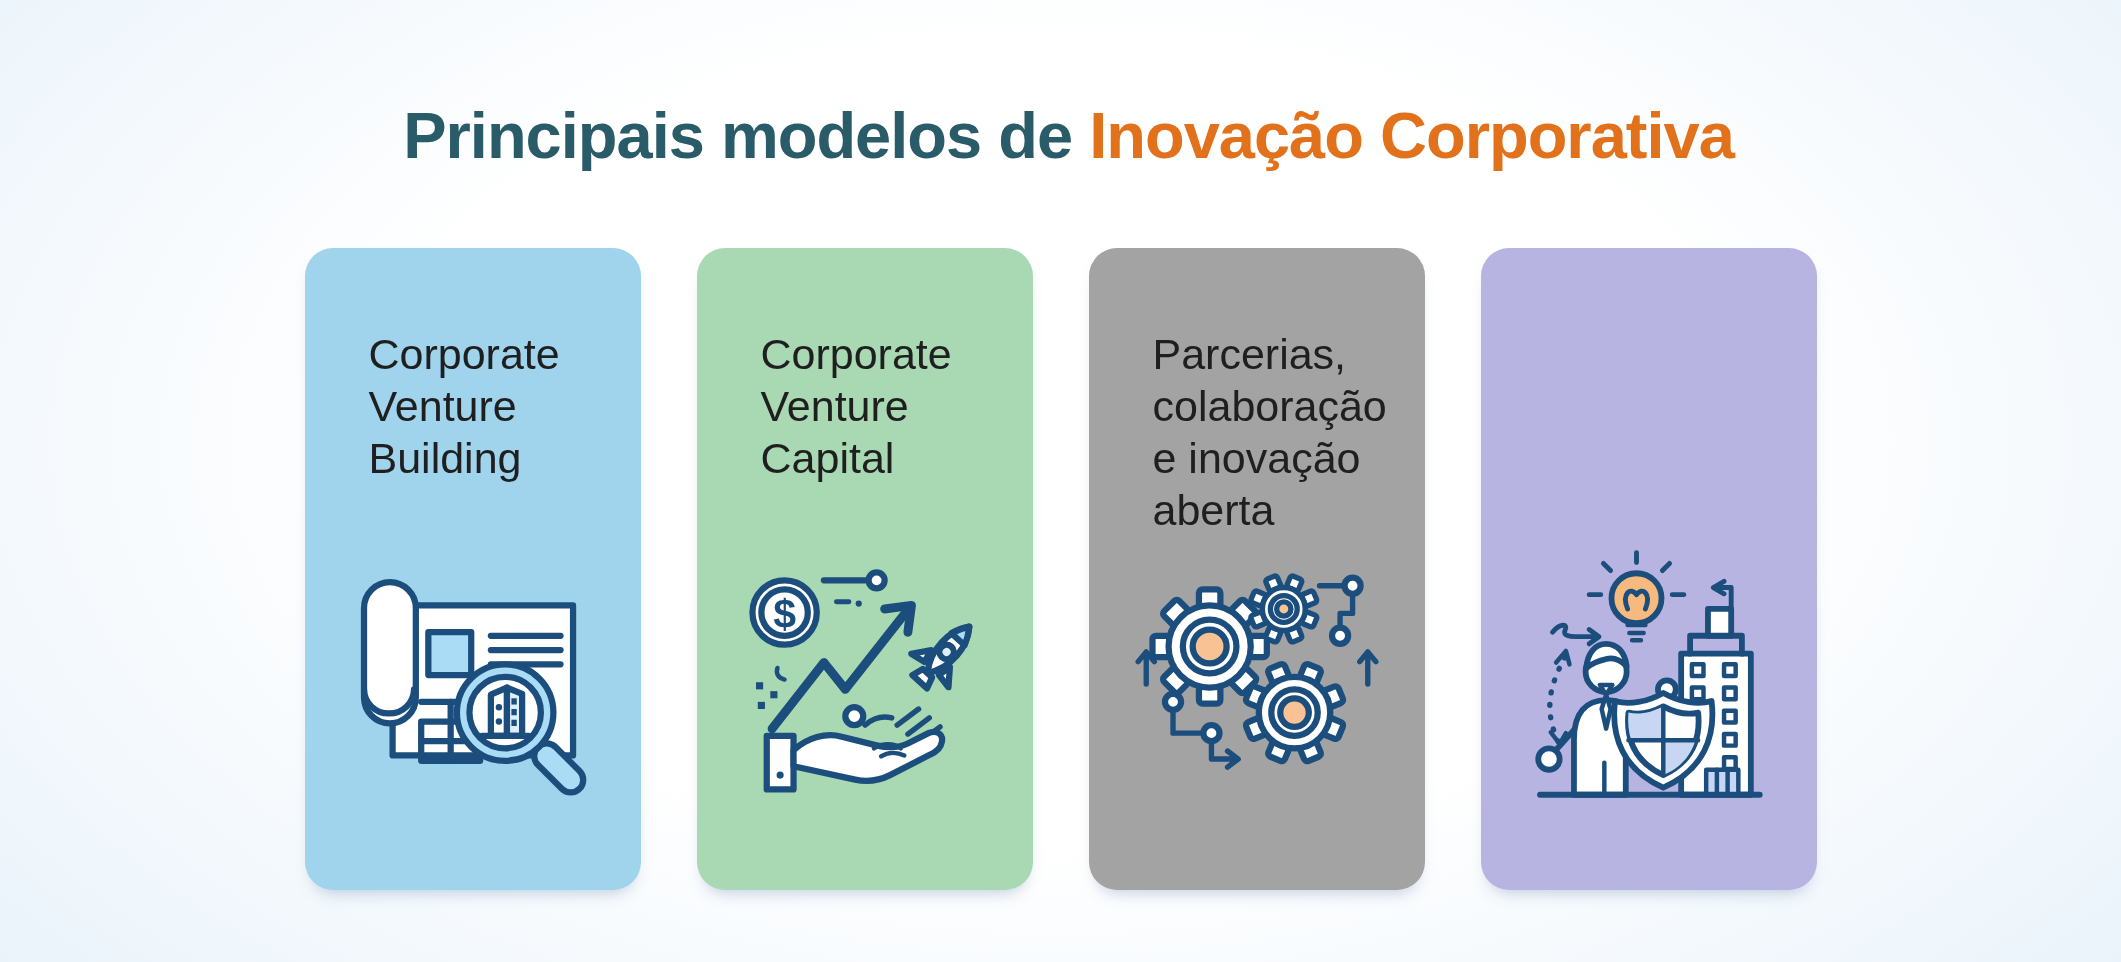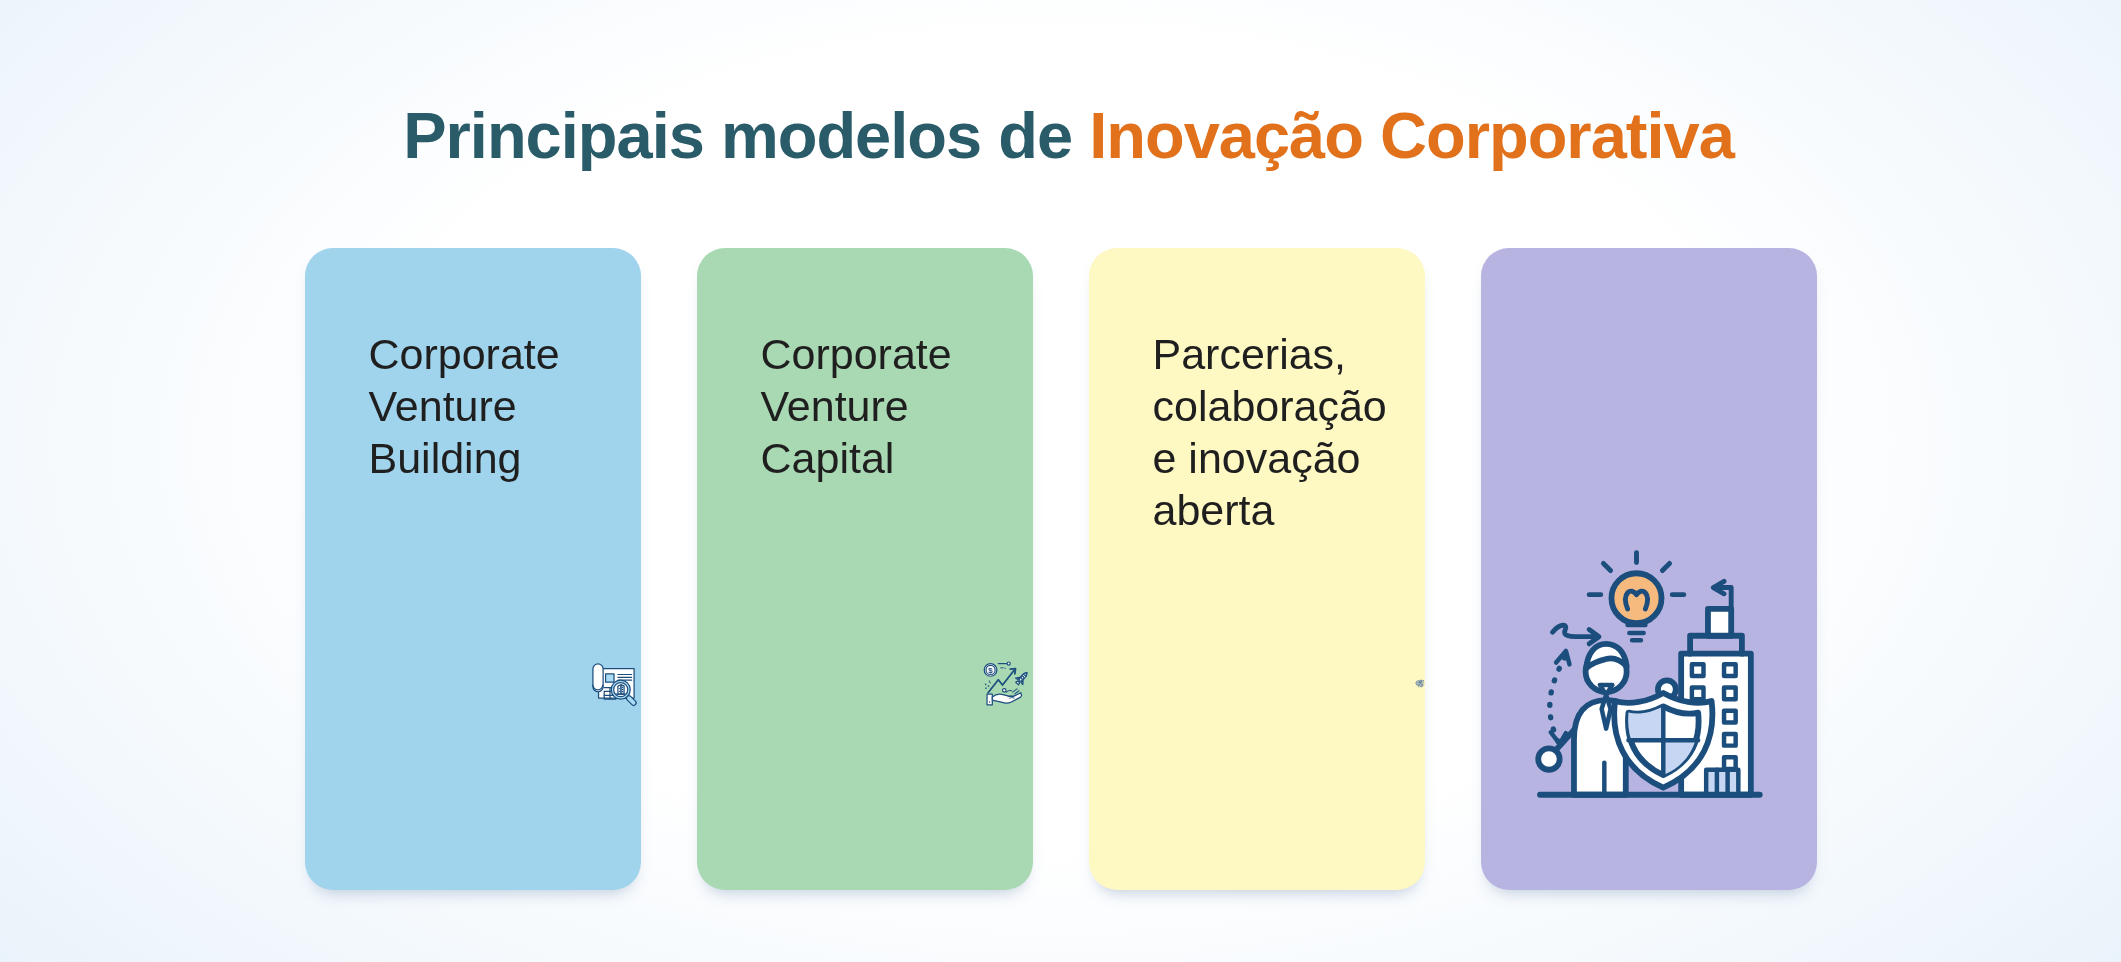--- a/index.html
+++ b/index.html
@@ -17,21 +17,21 @@
     letter-spacing:-1px;white-space:nowrap;
   }
   .title .prefix{color:var(--title-prefix,#2a5b68);font-weight:600;}
   .title .highlight{color:var(--title-highlight,#e2711c);font-weight:700;}
   .cards{
     position:absolute;top:248px;left:0;width:100%;
     display:flex;justify-content:center;gap:56px;
   }
   .card{
     width:336px;height:642px;border-radius:28px;
-    display:flex;flex-direction:row;
+    display:flex;flex-direction:column;
     box-shadow:0 10px 16px -8px rgba(110,140,175,.45);
   }
   .card-label{
     margin:80px 28px 0 64px;
     font-size:43px;line-height:1.21;font-weight:500;
     color:var(--card-text,#1f1f1f);
     white-space:pre-line;
   }
   .icon-slot{
     margin:auto auto 70px auto;
@@ -124,21 +124,21 @@
       <rect x="40" y="208" width="30" height="60"></rect>
       <circle cx="55" cy="252" r="4" fill="currentColor" stroke="none"></circle>
       <path d="M70 224 c16 -14 36 -20 54 -15 l40 10 c13 3 25 2 35 -3 l22 -11 c9 -4 17 1 15 10 c-1 6 -6 11 -13 14 l-45 23 c-12 6 -26 8 -39 5 l-69 -15 z"></path>
       <path d="M160 222 c10 -6 22 -6 30 0" fill="none" stroke-width="5"></path>
       <path d="M168 231 c8 -5 18 -5 26 -1" fill="none" stroke-width="5"></path>
     </g>
   </svg>
       </div>
   </div>
 
-  <div class="card" style="background: #fef9c3;">
+  <div class="card" style="background: #a3a3a3;">
     <div class="card-label">Parcerias,
 colaboração
 e inovação
 aberta</div>
     <div class="icon-slot">
         <svg viewBox="0 0 300 300" preserveAspectRatio="xMidYMid meet">
     <g stroke="currentColor" stroke-width="7" fill="#ffffff" stroke-linecap="round" stroke-linejoin="round">
 
       <g>
         <rect x="85" y="44" width="24" height="22" rx="4" transform="rotate(0 97 108)"></rect>

